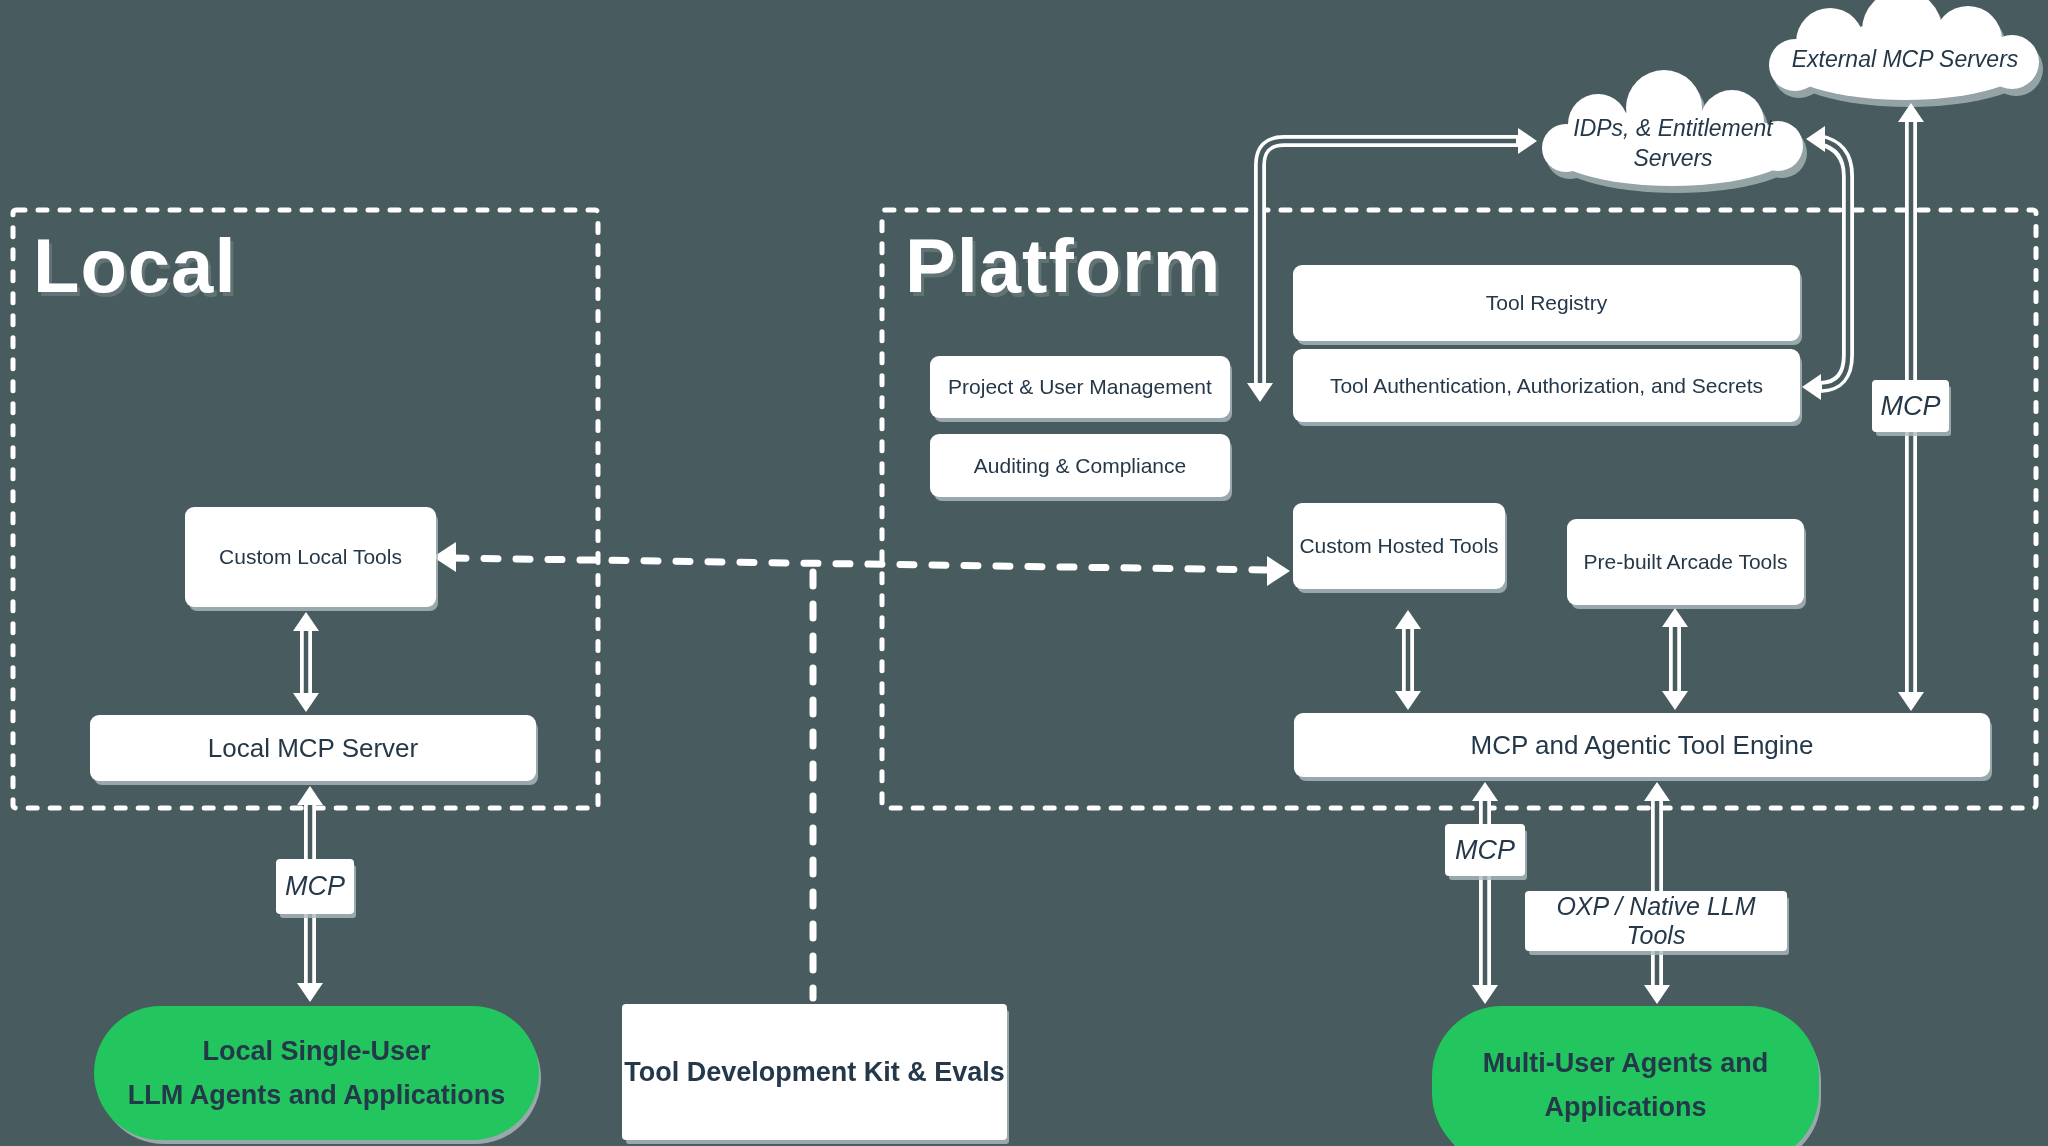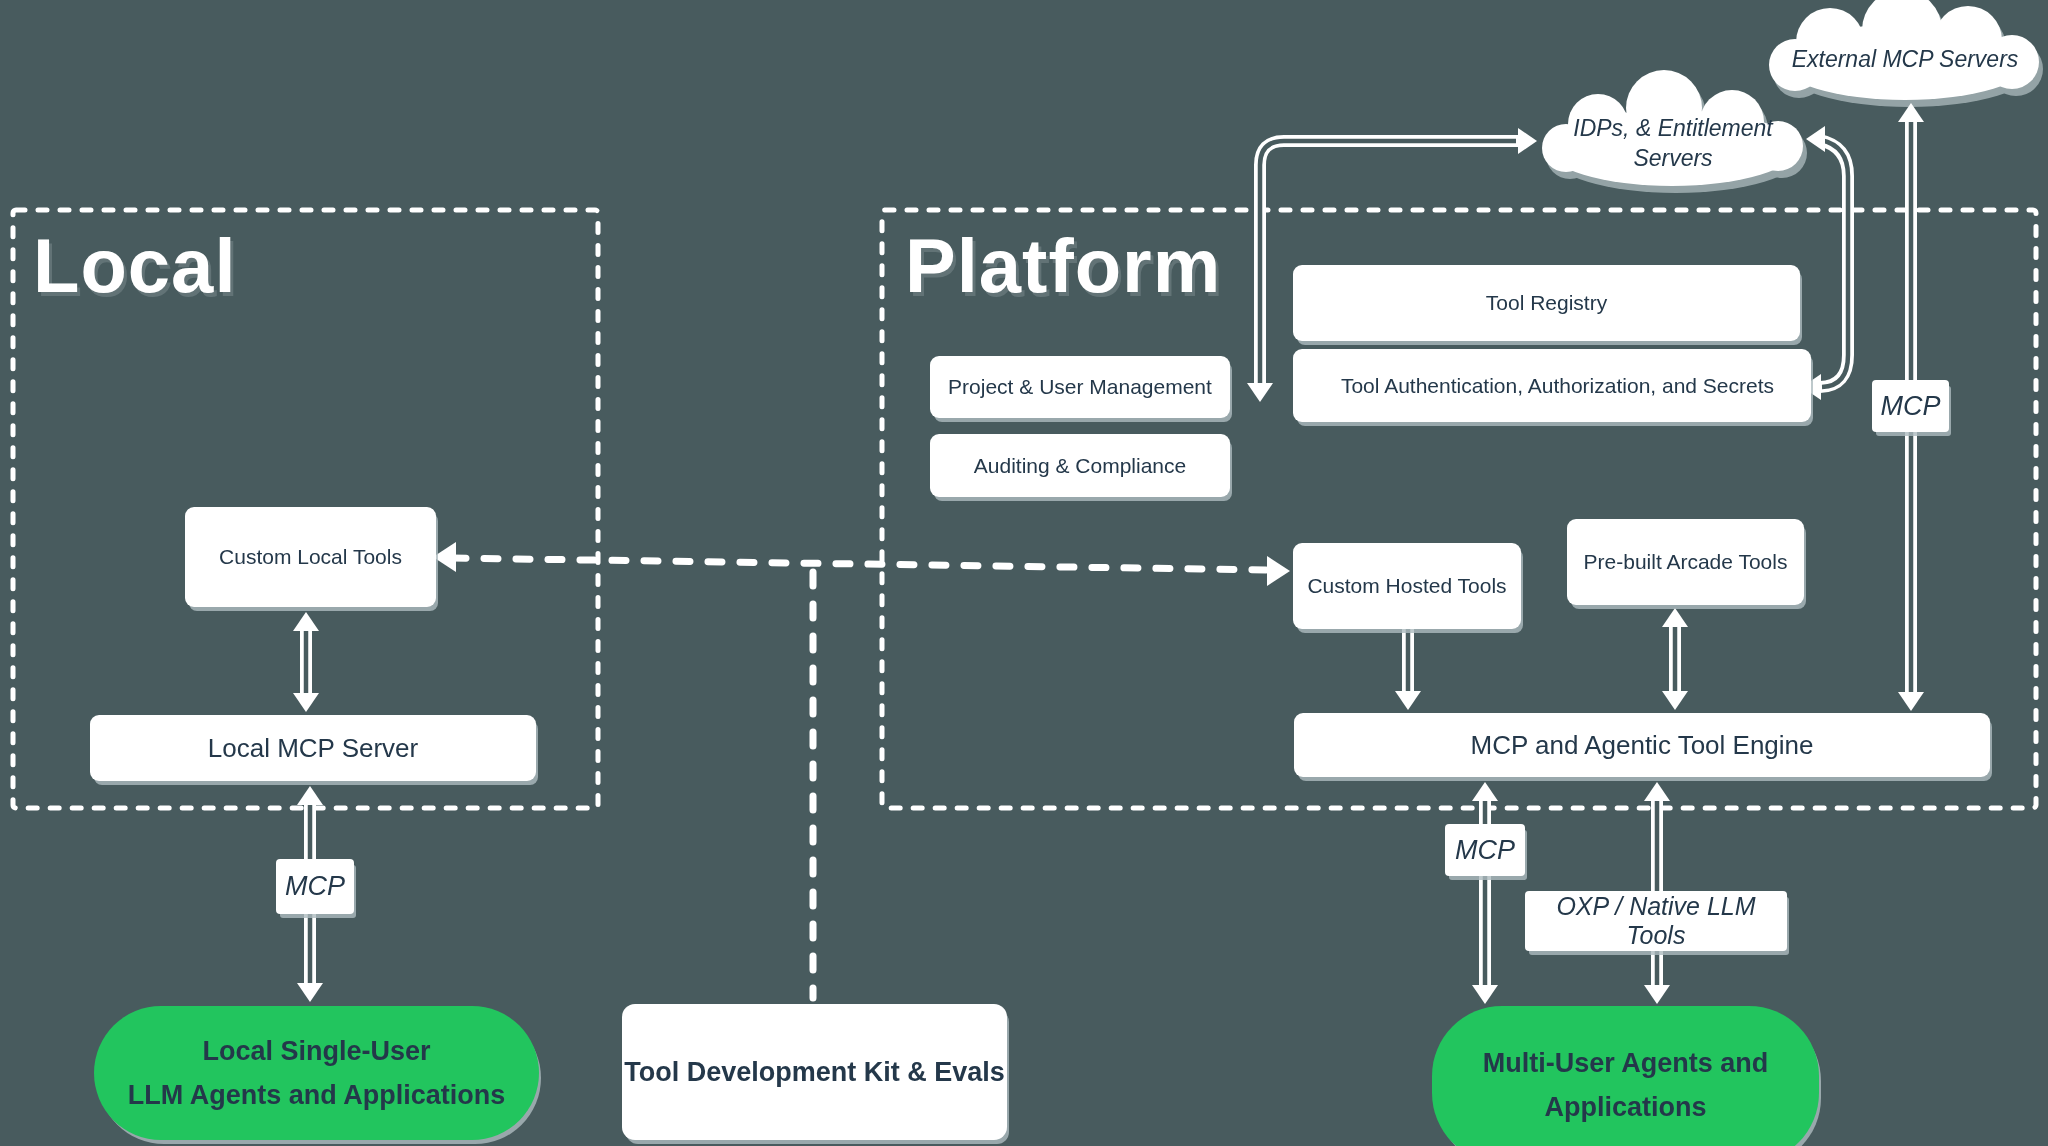--- a/index.html
+++ b/index.html
@@ -9,21 +9,21 @@
 
   .region-title{position:absolute;color:#FFFFFF;font-weight:bold;font-size:76px;
                 letter-spacing:1px;text-shadow:3px 4px 0 rgba(174,188,191,0.25);}
   .box{position:absolute;background:#FFFFFF;border-radius:9px;display:flex;align-items:center;
        justify-content:center;text-align:center;font-size:21px;line-height:26px;
        box-shadow:3px 5px 0 -1px rgba(174,188,191,0.8);}
   .box.big{font-size:26px;border-radius:9px;}
   .pill{position:absolute;background:#22c55e;border-radius:70px;display:flex;flex-direction:column;
         align-items:center;justify-content:center;text-align:center;font-weight:bold;font-size:27px;
         line-height:44px;box-shadow:3px 5px 0 -1px rgba(174,188,191,0.8);}
-  .rect-bold{position:absolute;background:#FFFFFF;border-radius:13px;display:flex;align-items:center;
+  .rect-bold{position:absolute;background:#FFFFFF;border-radius:4px;display:flex;align-items:center;
         justify-content:center;text-align:center;font-weight:bold;font-size:27px;
         box-shadow:3px 5px 0 -1px rgba(174,188,191,0.8);}
   .proto{position:absolute;background:#FFFFFF;border-radius:4px;display:flex;align-items:center;
         justify-content:center;text-align:center;font-style:italic;font-size:27px;
         box-shadow:3px 5px 0 -1px rgba(174,188,191,0.8);}
   .cloud-text{position:absolute;font-style:italic;font-size:23px;line-height:30px;
         text-align:center;color:#24384A;}
 
   
   .dash-border{fill:none;stroke:#FFFFFF;stroke-width:5;stroke-dasharray:9 13;stroke-linecap:round;}
@@ -158,27 +158,27 @@
   <div class="cloud-text" style="left:1785px;top:44px;width:240px;">External MCP Servers</div>
   <div class="cloud-text" style="left:1553px;top:113px;width:240px;">IDPs, &amp; Entitlement</div>
   <div class="cloud-text" style="left:1553px;top:143px;width:240px;">Servers</div>
 
   <div class="box" style="left:1293px;top:265px;width:507px;height:76px;">
       <span>Tool Registry</span>
     </div>
   <div class="box" style="left:930px;top:356px;width:300px;height:62px;">
       <span>Project &amp; User Management</span>
     </div>
-  <div class="box" style="left:1293px;top:349px;width:507px;height:73px;padding-left:11px;">
+  <div class="box" style="left:1293px;top:349px;width:507px;height:73px;">
       <span>Tool Authentication, Authorization, and Secrets</span>
     </div>
   <div class="box" style="left:930px;top:434px;width:300px;height:63px;">
       <span>Auditing &amp; Compliance</span>
     </div>
-  <div class="box" style="left:1293px;top:543px;width:228px;height:86px;">
+  <div class="box" style="left:1293px;top:503px;width:212px;height:86px;">
       <span>Custom Hosted Tools</span>
     </div>
   <div class="box" style="left:1567px;top:519px;width:237px;height:86px;">
       <span>Pre-built Arcade Tools</span>
     </div>
   <div class="box big" style="left:1294px;top:713px;width:696px;height:64px;">
       <span>MCP and Agentic Tool Engine</span>
     </div>
 
   <div class="box" style="left:185px;top:507px;width:251px;height:100px;">

